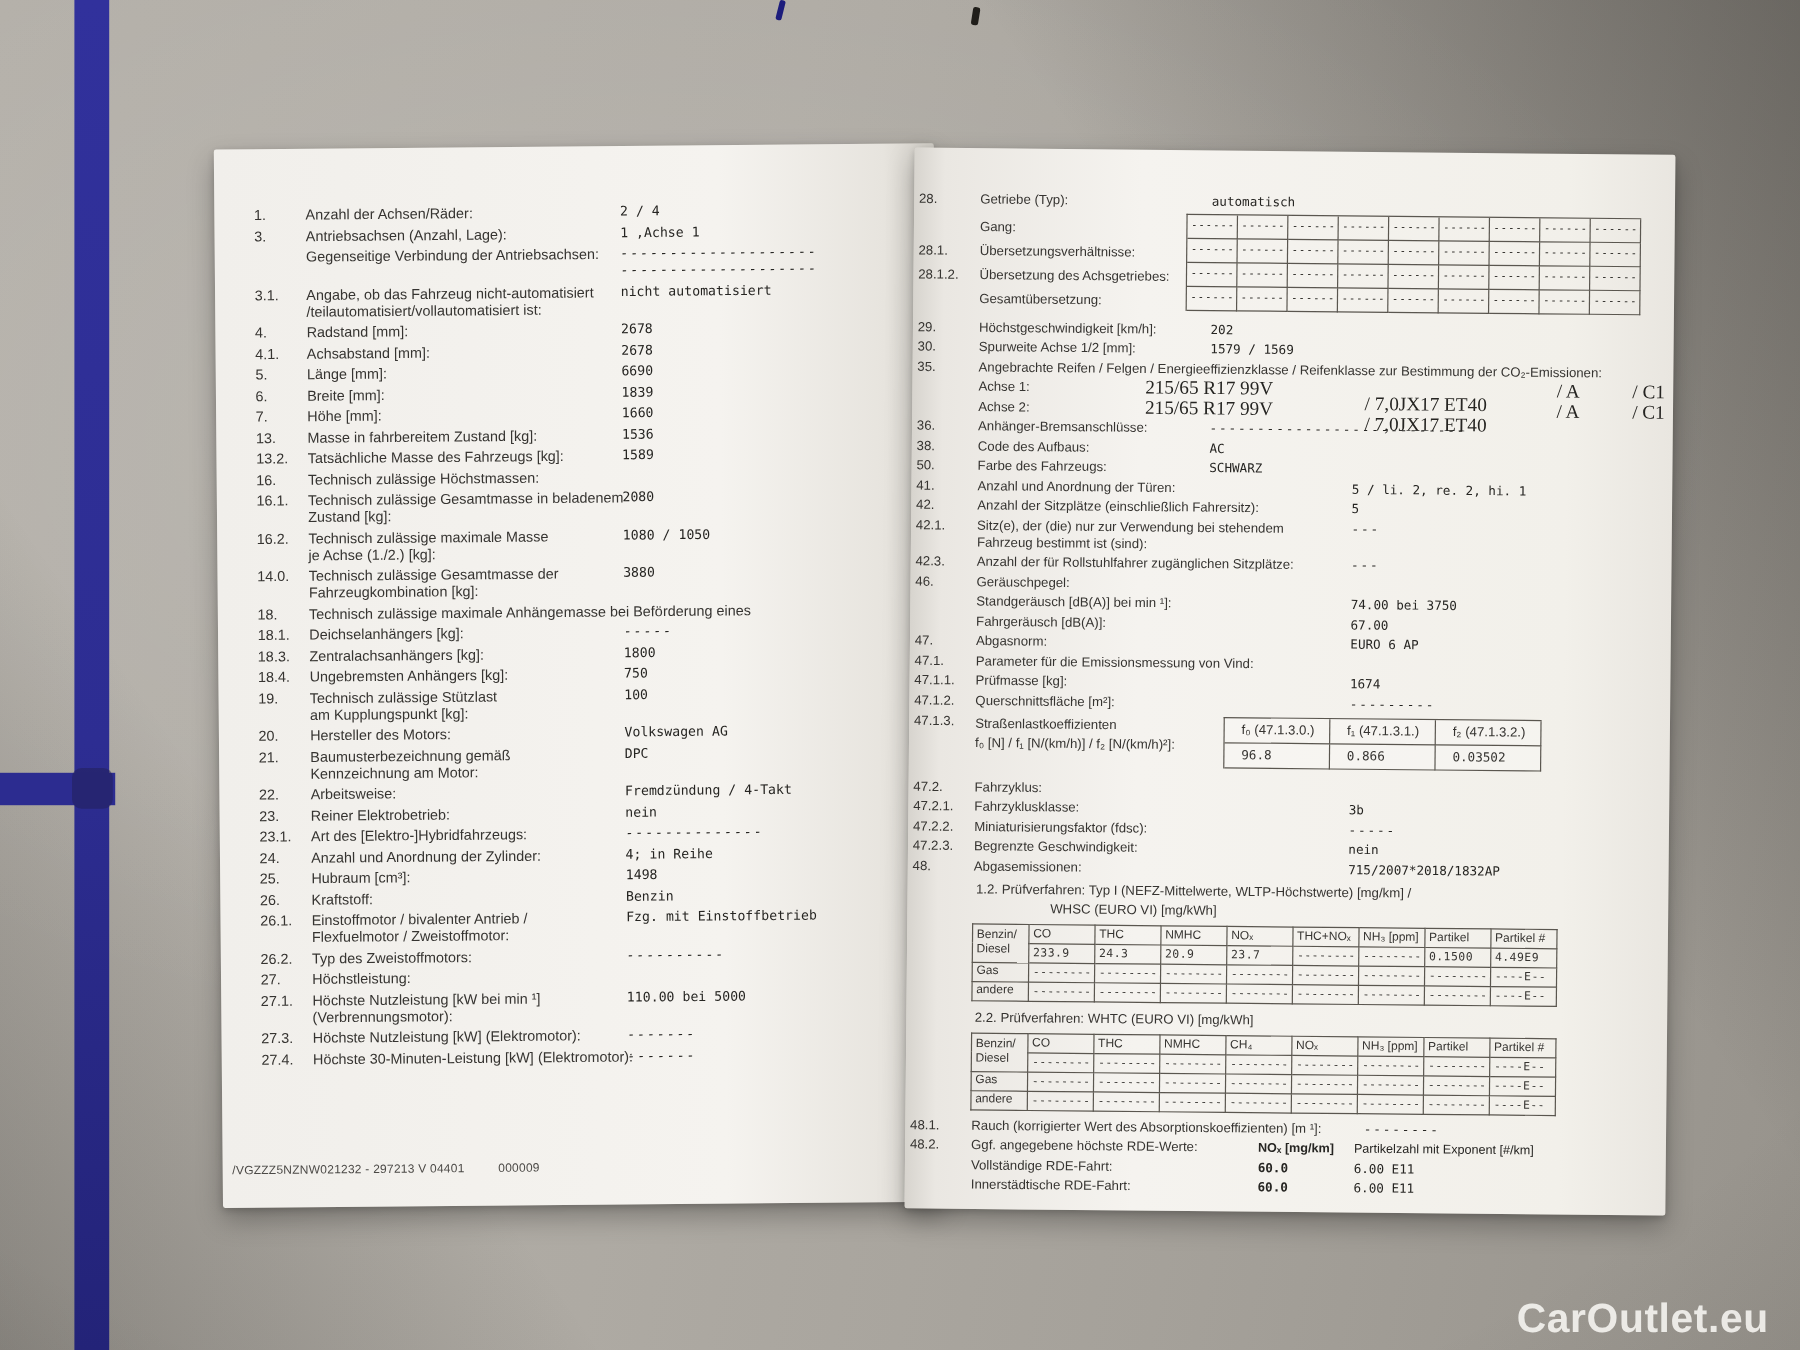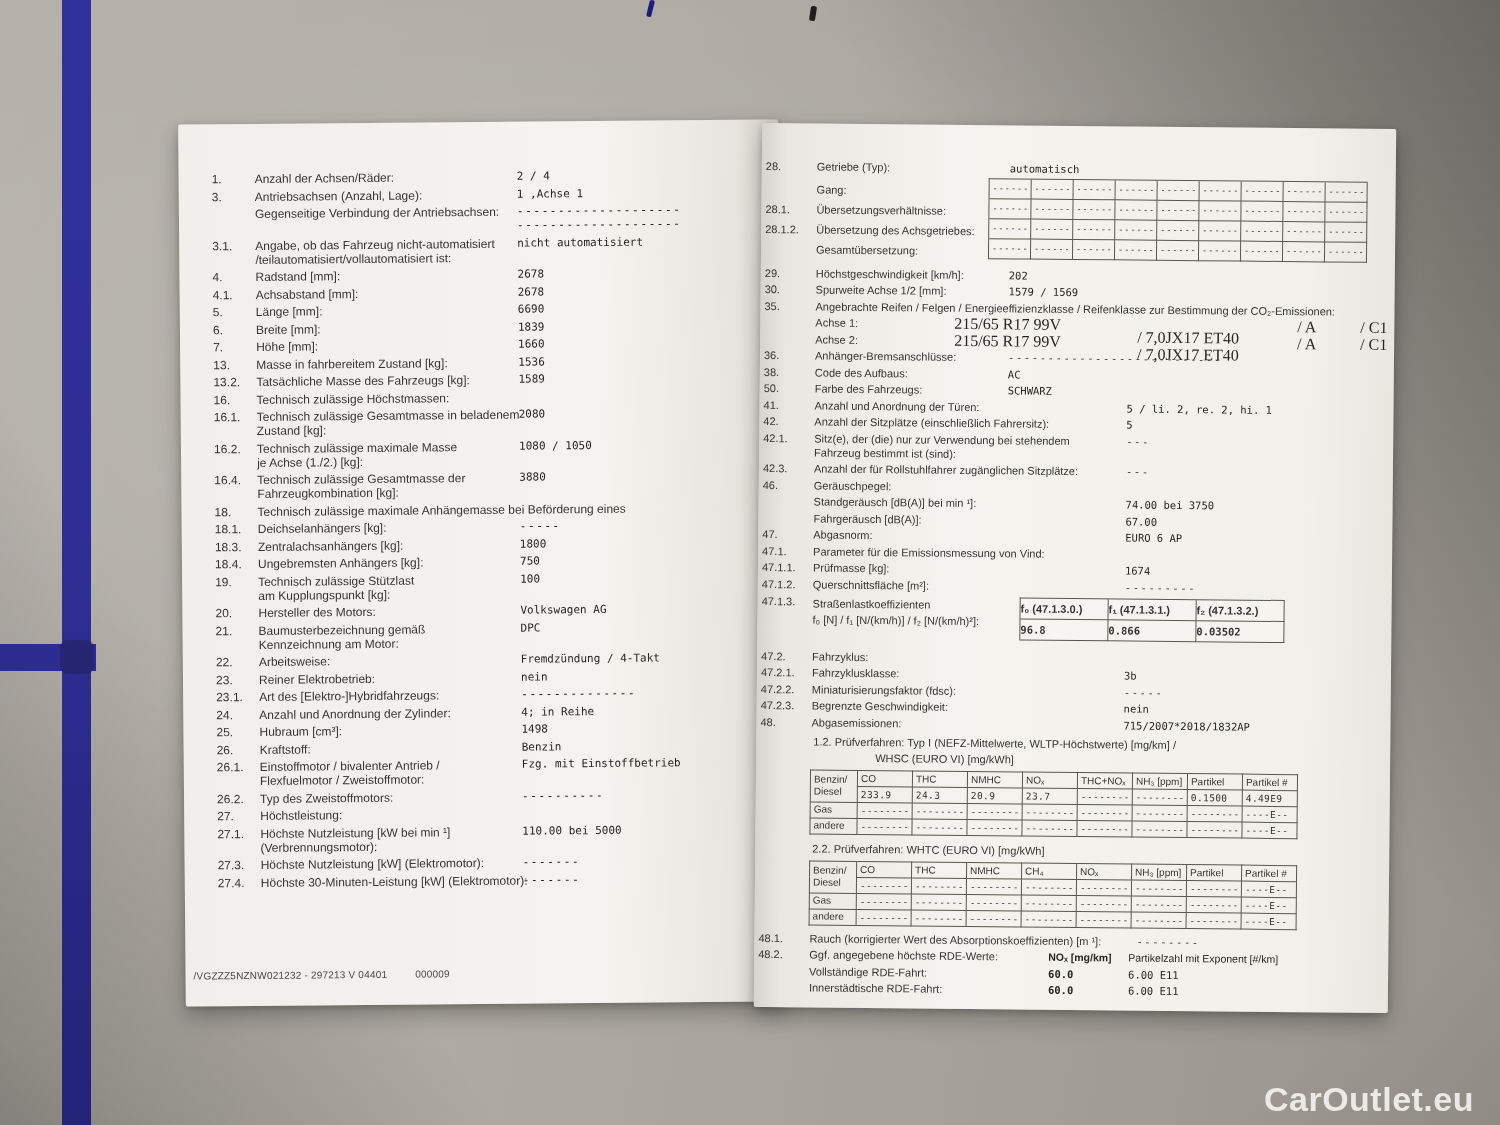--- a/index.html
+++ b/index.html
@@ -56,21 +56,21 @@
     font-family:"DejaVu Sans Mono","Liberation Mono",monospace;font-size:8.5px;line-height:19px;
     padding-left:3px;letter-spacing:1px;overflow:hidden;color:#3a3834;}
 
   .tire-val{position:absolute;top:0;font-family:Liberation Serif, serif;font-size:16px;color:#262522;}
   .t1{left:190px;}.t2{left:373px;margin-top:12px;}.t3{left:533px;}.t4{left:596px;}
 
   .rl-block{position:relative;height:50px;margin:4px 0 4px 0;}
   .rl-lab{display:block;margin-left:51px;white-space:pre-line;line-height:16px;}
   .rl-table{position:absolute;left:258px;top:0;display:grid;grid-template-columns:repeat(3,88px);grid-auto-rows:21px;
     border-top:1px solid #5a564f;border-left:1px solid #5a564f;background:rgba(255,255,255,0.25);}
-  .rl-cell{border-right:1px solid #5a564f;border-bottom:1px solid #5a564f;padding-left:0;line-height:20px;overflow:hidden;font-weight:bold;}
+  .rl-cell{border-right:1px solid #5a564f;border-bottom:1px solid #5a564f;padding-left:14px;line-height:20px;overflow:hidden;}
   .rl-val{font-family:"DejaVu Sans Mono","Liberation Mono",monospace;font-size:10.5px;}
 
   .cap{margin:4px 0 4px 53px;line-height:16px;}
   .cap .cap2{display:block;margin-left:62px;}
 
   table.em{border-collapse:collapse;margin:2px 0 6px 50px;table-layout:fixed;width:487px;}
   table.em td,table.em th{border:1px solid #5a564f;font-weight:normal;text-align:left;
     padding:0 2px 0 3px;font-size:10px;line-height:15px;overflow:hidden;white-space:pre-line;}
   table.em .cell{font-family:"DejaVu Sans Mono","Liberation Mono",monospace;font-size:9.5px;letter-spacing:0.4px;margin-top:44px;}
   table.em .rowlab{font-size:10px;line-height:12px;}
@@ -164,21 +164,21 @@
 Zustand [kg]:</span>
           <span class="val">2080</span>
         </div>
         <div class="lrow h2">
           <span class="num">16.2.</span>
           <span class="lab">Technisch zulässige maximale Masse
 je Achse (1./2.) [kg]:</span>
           <span class="val">1080  / 1050</span>
         </div>
         <div class="lrow h2">
-          <span class="num">16.4.</span>
+          <span class="num">14.0.</span>
           <span class="lab">Technisch zulässige Gesamtmasse der
 Fahrzeugkombination [kg]:</span>
           <span class="val">3880</span>
         </div>
         <div class="lrow">
           <span class="num">18.</span>
           <span class="lab">Technisch zulässige maximale Anhängemasse bei Beförderung eines</span>
         </div>
         <div class="lrow">
           <span class="num">18.1.</span>

